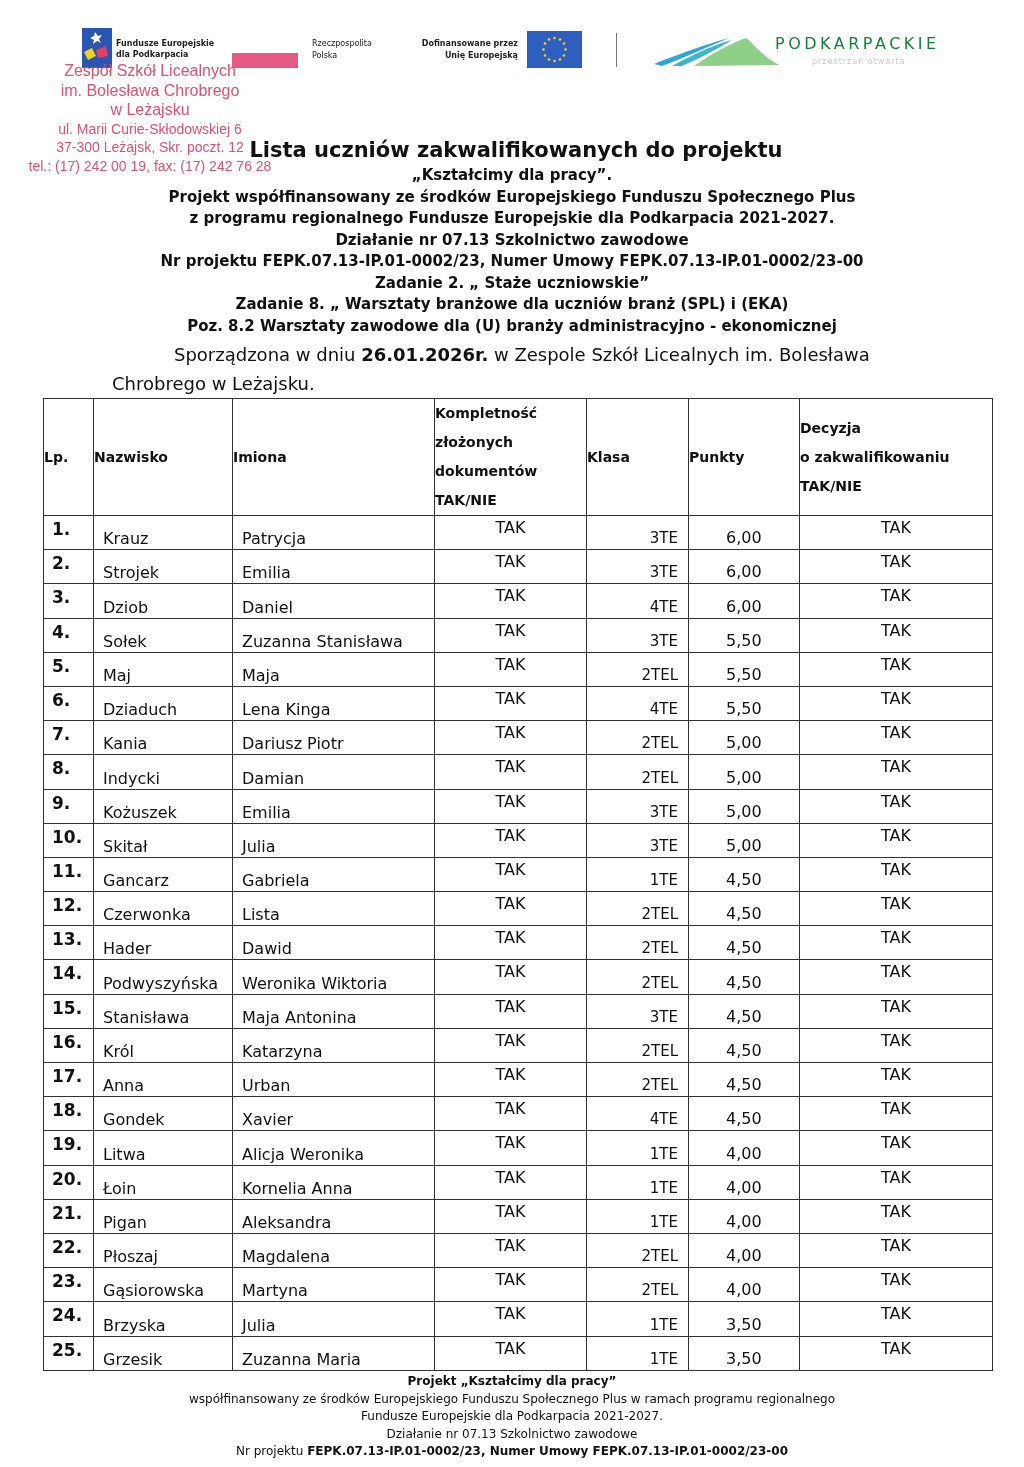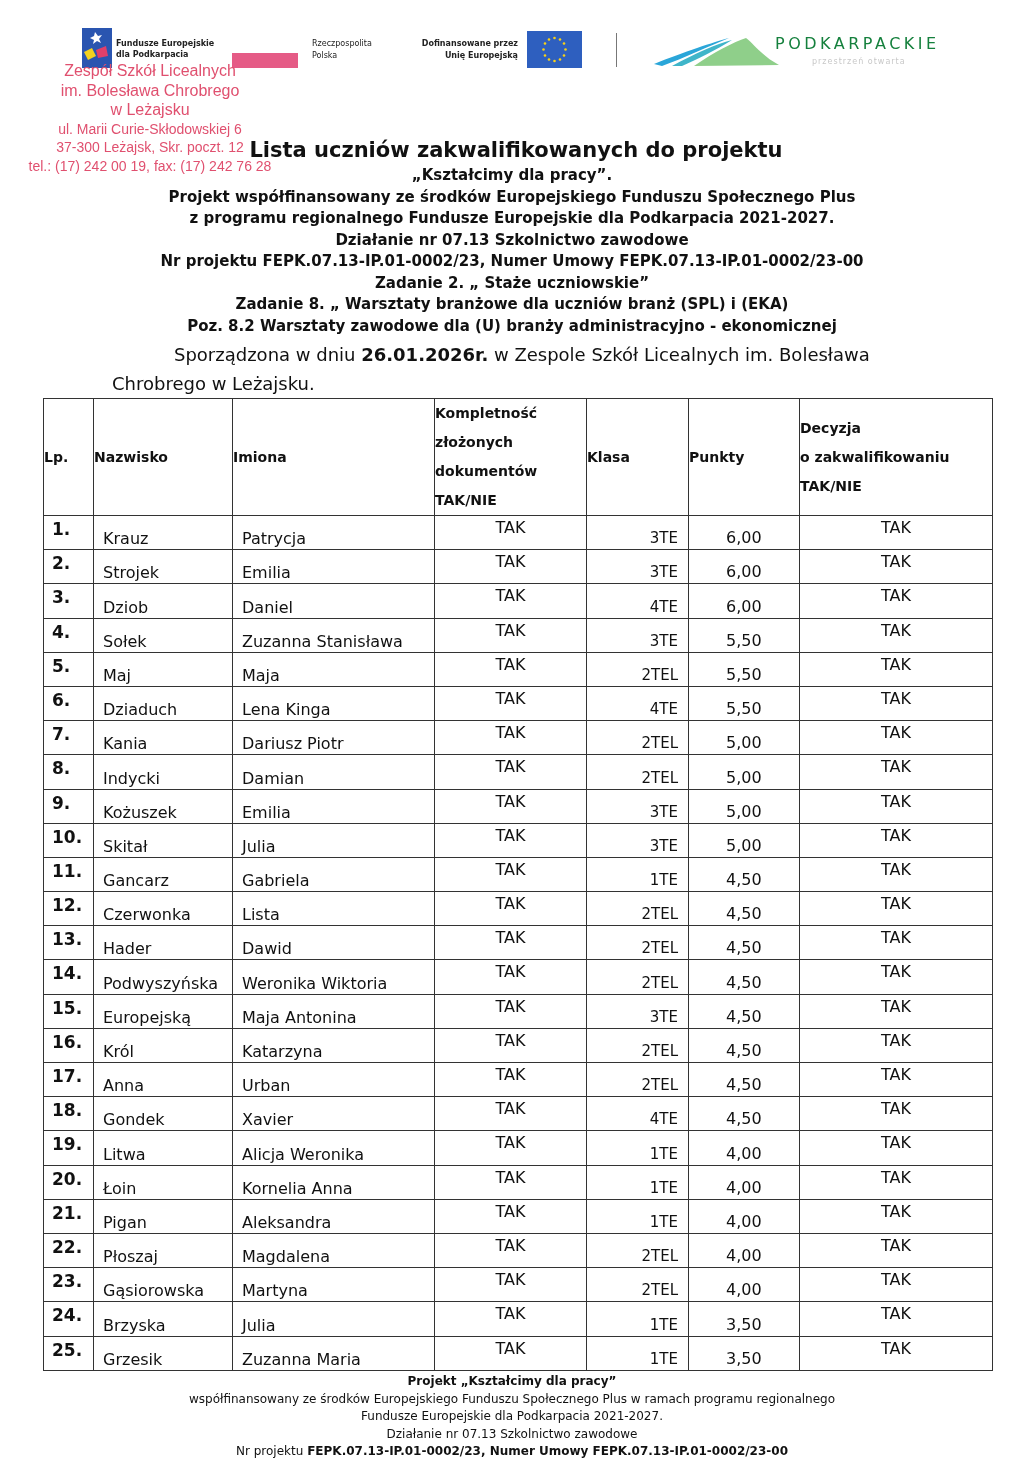--- a/index.html
+++ b/index.html
@@ -279,21 +279,21 @@
         <td class="lp">14.</td>
         <td class="naz">Podwyszyńska</td>
         <td class="imi">Weronika Wiktoria</td>
         <td class="kom">TAK</td>
         <td class="kla">2TEL</td>
         <td class="pun">4,50</td>
         <td class="dec">TAK</td>
       </tr>
       <tr>
         <td class="lp">15.</td>
-        <td class="naz">Europejską</td>
+        <td class="naz">Stanisława</td>
         <td class="imi">Maja Antonina</td>
         <td class="kom">TAK</td>
         <td class="kla">3TE</td>
         <td class="pun">4,50</td>
         <td class="dec">TAK</td>
       </tr>
       <tr>
         <td class="lp">16.</td>
         <td class="naz">Król</td>
         <td class="imi">Katarzyna</td>

